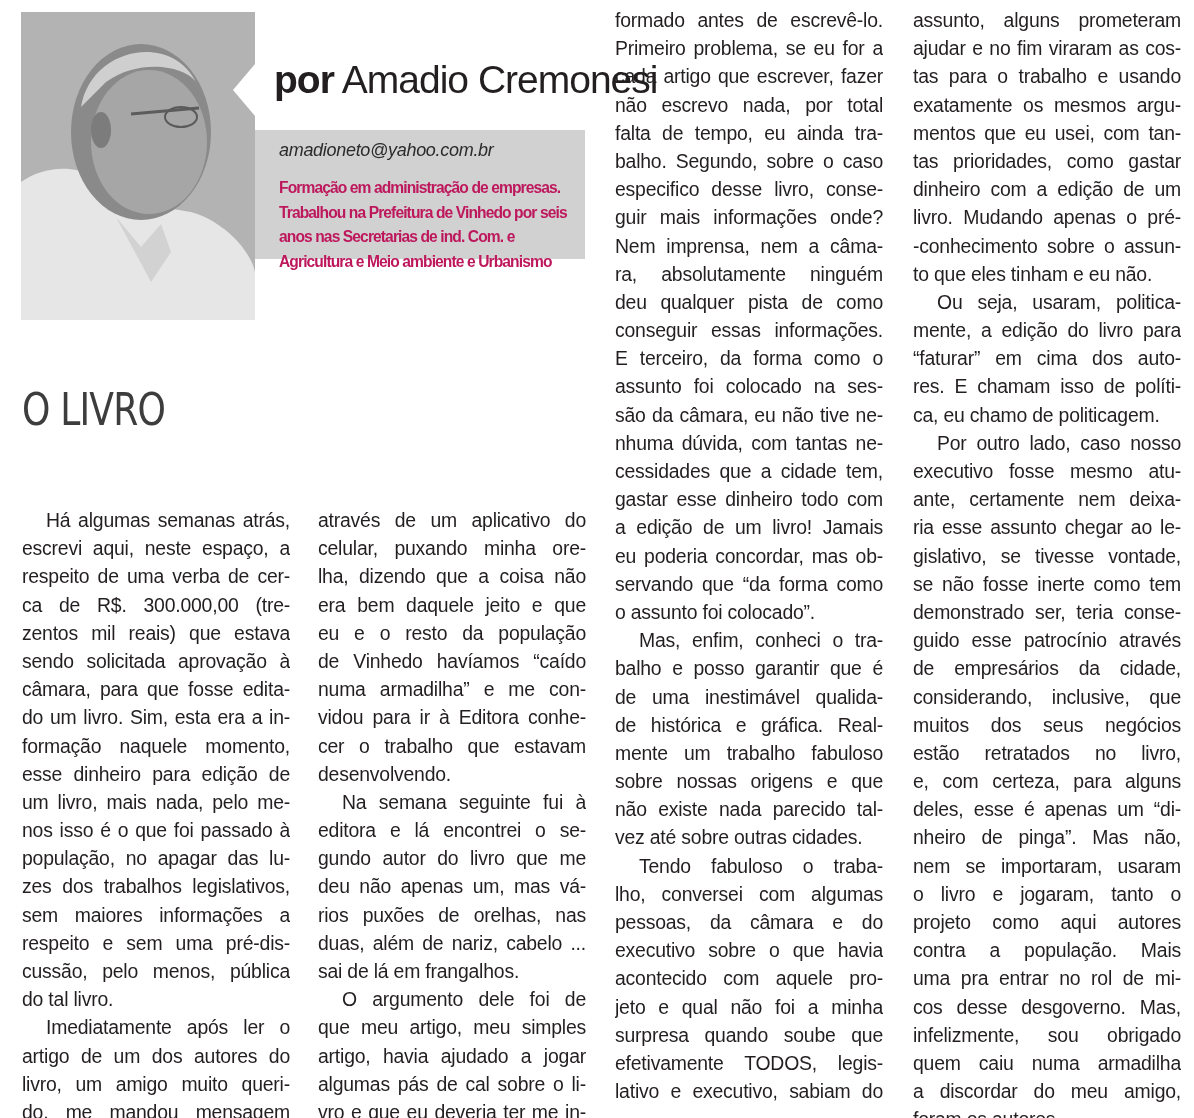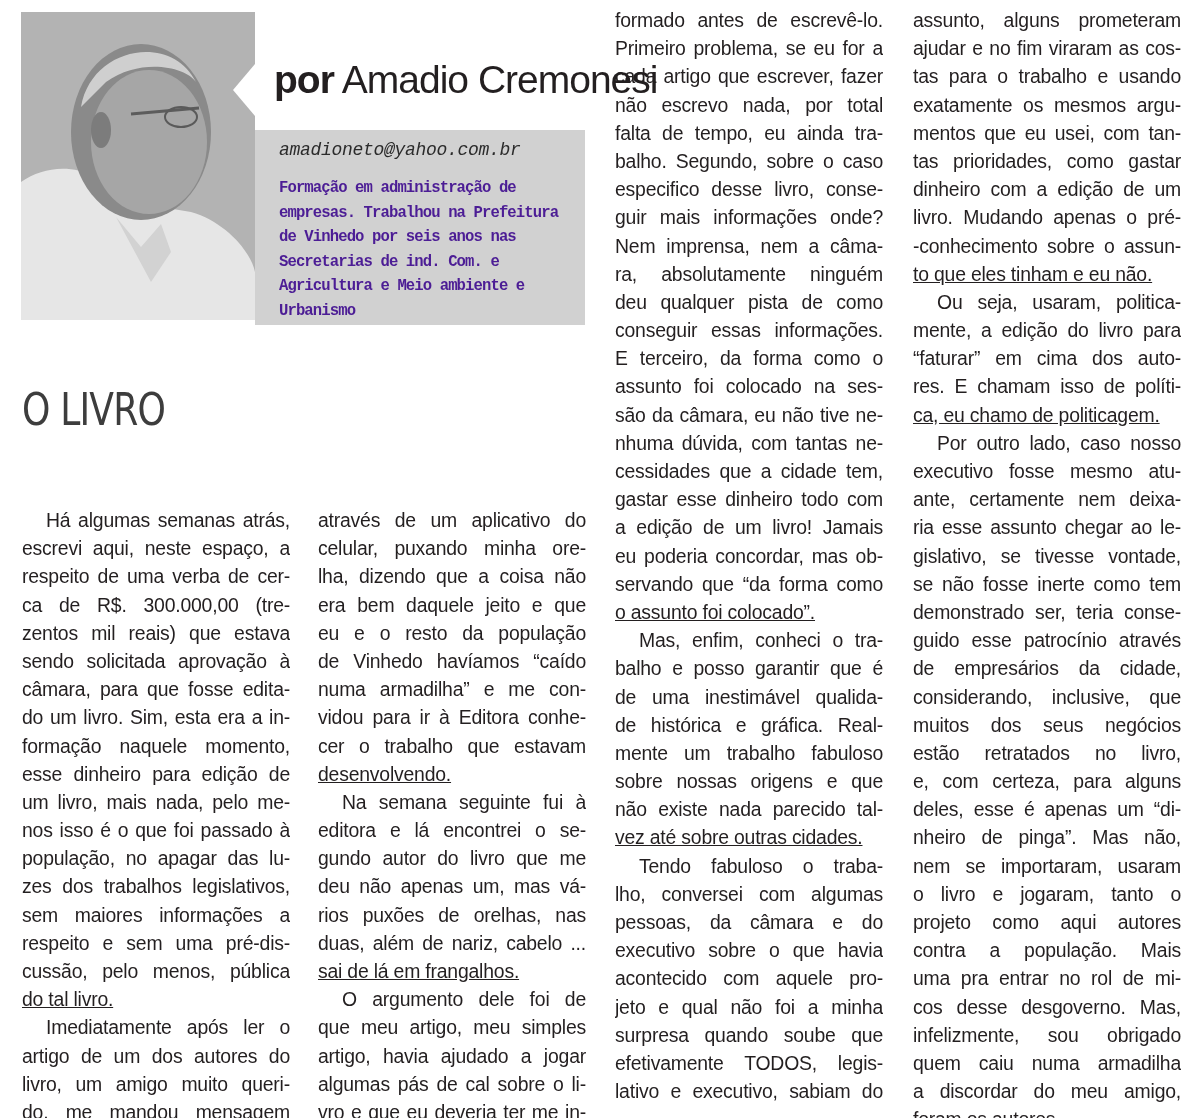--- a/index.html
+++ b/index.html
@@ -11,36 +11,36 @@
            overflow: hidden; }
   .photo svg { width: 100%; height: 100%; display: block; }
   .notch { position: absolute; left: 233px; top: 64px; width: 0; height: 0;
            border-top: 26px solid transparent; border-bottom: 26px solid transparent;
            border-right: 22px solid #ffffff; }
 
   .byline { position: absolute; left: 274px; top: 58px; font-size: 39px; letter-spacing: -1px;
             color: #231f20; white-space: nowrap; }
   .byline .por { font-weight: bold; margin-right: 8px; }
 
-  .bio-box { position: absolute; left: 255px; top: 130px; width: 330px; height: 195px;
-             background: #d1d1d1; font-family: Liberation Mono, monospace; }
+  .bio-box { position: absolute; left: 255px; top: 130px; width: 330px; height: 129px;
+             background: #d1d1d1; }
   .bio-email { position: absolute; left: 24px; top: 10px; font-style: italic; font-size: 18px;
                color: #2b2b2b; letter-spacing: -0.3px; }
   .bio-text { position: absolute; left: 24px; top: 46px; width: 300px; font-size: 15.6px;
-              font-weight: bold; line-height: 24.5px; letter-spacing: -0.9px; color: #4c1d95; }
+              font-weight: bold; line-height: 24.5px; letter-spacing: -0.9px; color: #be185d; }
 
   .headline { position: absolute; left: 22px; top: 384px; font-size: 44px; font-weight: normal;
               letter-spacing: -1px; color: #3d3d3d; transform: scaleX(0.82); transform-origin: left top;
               margin: 0; font-family: "DejaVu Sans", sans-serif; }
 
   .col { position: absolute; font-size: 19.4px; line-height: 28.2px; color: #231f20;
          text-align: justify; letter-spacing: -0.2px; }
   .col .line { display: block; height: 28.2px; white-space: nowrap; overflow: hidden;
                text-align-last: justify; }
-  .col .line.last { text-align-last: left; text-decoration: underline; }
+  .col .line.last { text-align-last: left; }
   .col .line.indent { text-indent: 24px; }
 
   #col1 { left: 22px; top: 506px; width: 268px; }
   #col2 { left: 318px; top: 506px; width: 268px; }
   #col3 { left: 615px; top: 6px; width: 268px; }
   #col4 { left: 913px; top: 6px; width: 268px; }
 </style>
 </head>
 <body>
 

